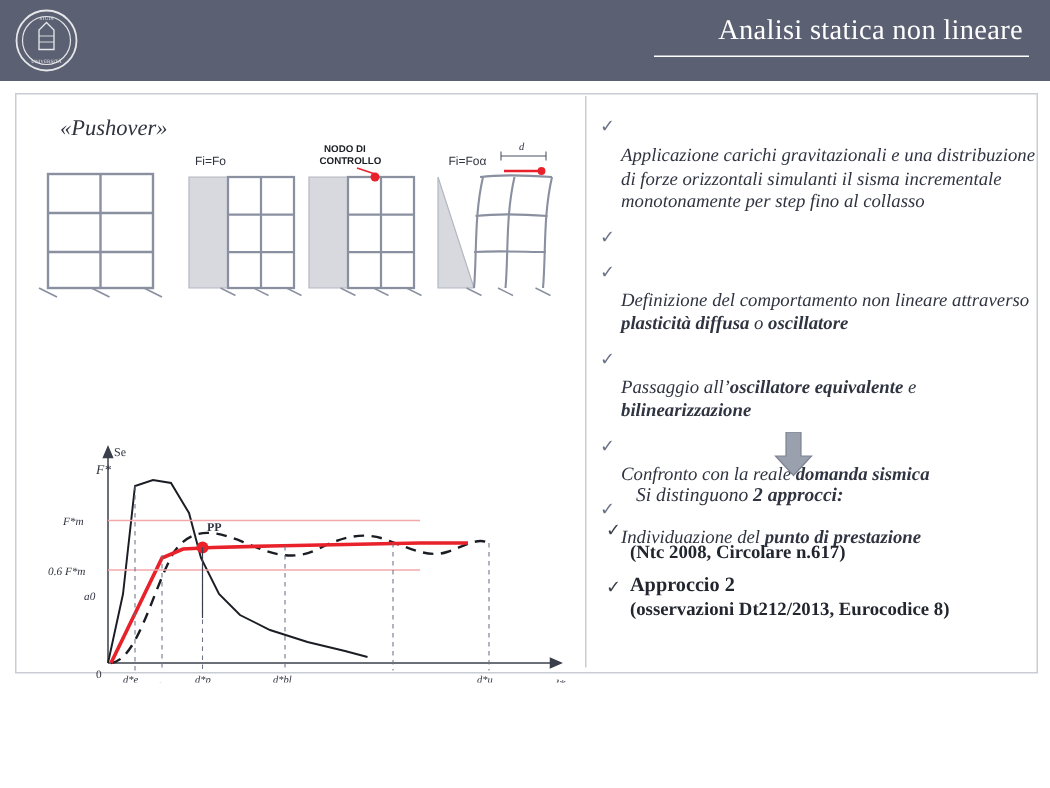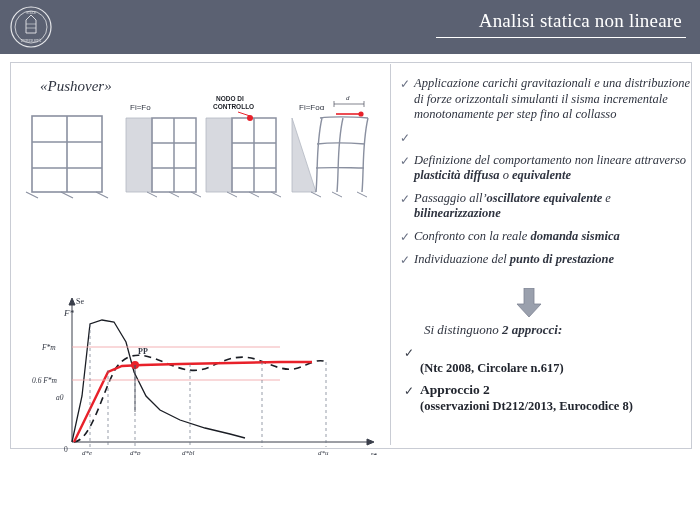--- a/index.html
+++ b/index.html
@@ -64,21 +64,21 @@
   }
   .bullet{
     display:flex;align-items:flex-start;margin-bottom:7px;
   }
   .check{
     flex:0 0 14px;color:#6b7285;font-size:12px;line-height:15px;padding-top:1px;
   }
   .btext{
     font-family:"Liberation Serif", serif;
     font-style:italic;
-    font-size:12.5px;line-height:15.5px;color:#2f3440;
+    font-size:12.5px;line-height:15.5px;color:#2f3440;margin-top:20px;
   }
   .btext b{font-weight:bold;font-style:italic;}
 
   .arrow-down{
     position:absolute;left:516px;top:288px;width:26px;height:30px;
   }
 
   .sub-head{
     position:absolute;left:424px;top:322px;
     font-family:"Liberation Serif", serif;
@@ -256,21 +256,21 @@
   <div class="bullets">
     <div class="bullet">
       <div class="check">✓</div>
       <div class="btext"><span>Applicazione carichi gravitazionali e una distribuzione di forze orizzontali simulanti il sisma incrementale monotonamente per step fino al collasso</span></div>
     </div>
     <div class="bullet">
       <div class="check">✓</div>
     </div>
     <div class="bullet">
       <div class="check">✓</div>
-      <div class="btext"><span>Definizione del comportamento non lineare attraverso </span><b>plasticità diffusa</b><span> o </span><b>equivalente</b></div>
+      <div class="btext"><span>Definizione del comportamento non lineare attraverso </span><b>plasticità diffusa</b><span> o </span><b>oscillatore</b></div>
     </div>
     <div class="bullet">
       <div class="check">✓</div>
       <div class="btext"><span>Passaggio all’</span><b>oscillatore equivalente</b><span> e </span><b>bilinearizzazione</b></div>
     </div>
     <div class="bullet">
       <div class="check">✓</div>
       <div class="btext"><span>Confronto con la reale </span><b>domanda  sismica</b></div>
     </div>
     <div class="bullet">

